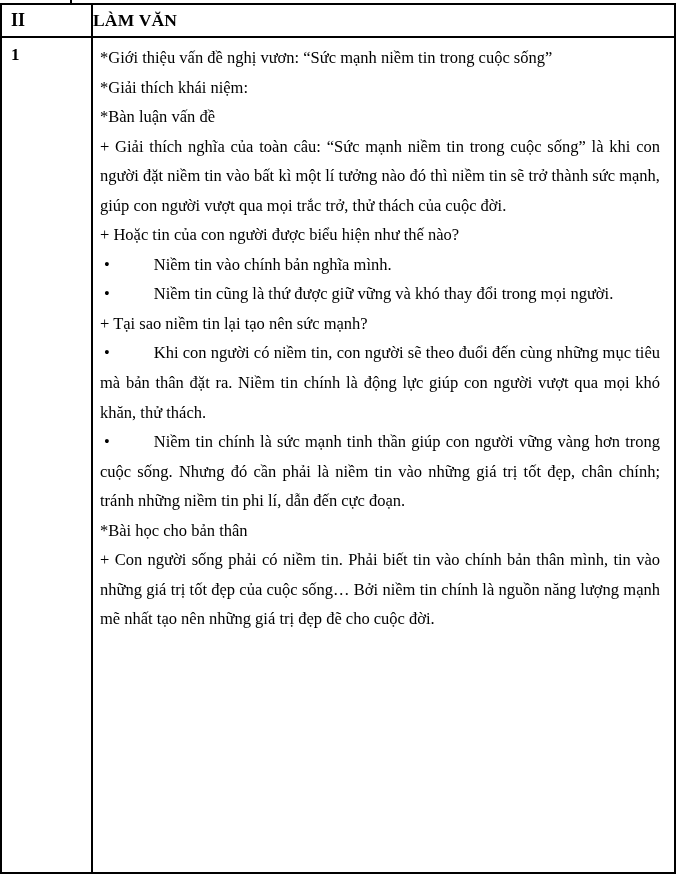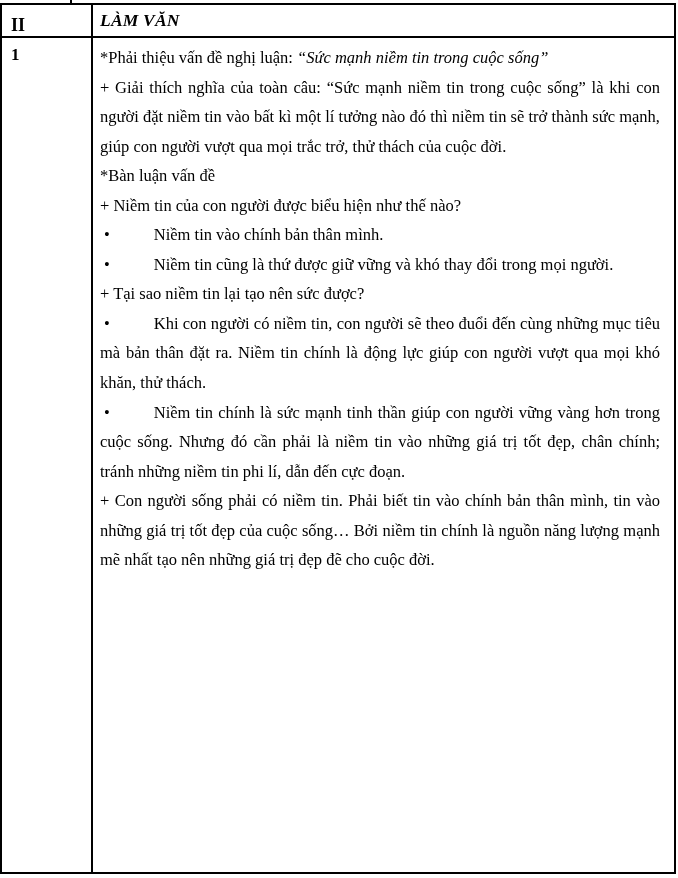--- a/index.html
+++ b/index.html
@@ -26,35 +26,35 @@
   .t-row.header{height:31px;border-bottom:2px solid #000;flex:0 0 auto;}
   .t-row.body{flex:1 1 auto;min-height:0;}
   .col-num{
     width:91px;flex:0 0 91px;border-right:2px solid #000;
     box-sizing:border-box;padding:3px 4px 0 9px;
   }
   .col-main{
     flex:1 1 auto;min-width:0;
     box-sizing:border-box;
   }
-  .header .col-num{display:flex;align-items:flex-end;padding-top:0;}
-  .header .col-main{display:flex;align-items:center;padding-left:7px;font-style:italic;}
+  .header .col-num{display:flex;align-items:center;padding-top:0;}
+  .header .col-main{display:flex;align-items:center;}
   .roman{font-weight:bold;font-size:18px;}
   .section-title{font-weight:bold;font-size:17.5px;letter-spacing:.2px;}
   .qnum{font-weight:bold;font-size:17px;padding-top:4px;display:inline-block;}
   .content{
     padding:5px 14px 0 7px;
   }
   .para{
     margin:0;
     font-size:16.5px;
     line-height:29.55px;
     text-align:justify;
   }
-  .para .it{font-style:italic;}
+  .para .it{}
   .para .bullet{padding-left:4px;}
   .para .tab{display:inline-block;width:44px;}
 </style>
 </head>
 <body>
 
 <div class="page">
 
   <div class="top-sliver">
     <div class="stub"></div>
@@ -70,28 +70,30 @@
         <span class="section-title">LÀM VĂN</span>
       </div>
     </div>
 
     <div class="t-row body">
       <div class="col-num">
         <span class="qnum">1</span>
       </div>
       <div class="col-main">
         <div class="content">
-            <p class="para"><span>*Phải thiệu vấn đề nghị luận: </span><span class="it">“Sức mạnh niềm tin trong cuộc sống”</span></p>
+            <p class="para"><span>*Giới thiệu vấn đề nghị vươn: </span><span class="it">“Sức mạnh niềm tin trong cuộc sống”</span></p>
+            <p class="para"><span>*Giải thích khái niệm:</span></p>
+            <p class="para"><span>*Bàn luận vấn đề</span></p>
             <p class="para"><span>+ Giải thích nghĩa của toàn câu: “Sức mạnh niềm tin trong cuộc sống” là khi con người đặt niềm tin vào bất kì một lí tưởng nào đó thì niềm tin sẽ trở thành sức mạnh, giúp con người vượt qua mọi trắc trở, thử thách của cuộc đời.</span></p>
-            <p class="para"><span>*Bàn luận vấn đề</span></p>
-            <p class="para"><span>+ Niềm tin của con người được biểu hiện như thế nào?</span></p>
-            <p class="para"><span class="bullet">•</span><span class="tab"></span><span>Niềm tin vào chính bản thân mình.</span></p>
+            <p class="para"><span>+ Hoặc tin của con người được biểu hiện như thế nào?</span></p>
+            <p class="para"><span class="bullet">•</span><span class="tab"></span><span>Niềm tin vào chính bản nghĩa mình.</span></p>
             <p class="para"><span class="bullet">•</span><span class="tab"></span><span>Niềm tin cũng là thứ được giữ vững và khó thay đổi trong mọi người.</span></p>
-            <p class="para"><span>+ Tại sao niềm tin lại tạo nên sức được?</span></p>
+            <p class="para"><span>+ Tại sao niềm tin lại tạo nên sức mạnh?</span></p>
             <p class="para"><span class="bullet">•</span><span class="tab"></span><span>Khi con người có niềm tin, con người sẽ theo đuổi đến cùng những mục tiêu mà bản thân đặt ra. Niềm tin chính là động lực giúp con người vượt qua mọi khó khăn, thử thách.</span></p>
             <p class="para"><span class="bullet">•</span><span class="tab"></span><span>Niềm tin chính là sức mạnh tinh thần giúp con người vững vàng hơn trong cuộc sống. Nhưng đó cần phải là niềm tin vào những giá trị tốt đẹp, chân chính; tránh những niềm tin phi lí, dẫn đến cực đoạn.</span></p>
+            <p class="para"><span>*Bài học cho bản thân</span></p>
             <p class="para"><span>+ Con người sống phải có niềm tin. Phải biết tin vào chính bản thân mình, tin vào những giá trị tốt đẹp của cuộc sống… Bởi niềm tin chính là nguồn năng lượng mạnh mẽ nhất tạo nên những giá trị đẹp đẽ cho cuộc đời.</span></p>
           </div>
       </div>
     </div>
 
   </div>
 </div>
 
 </body></html>

